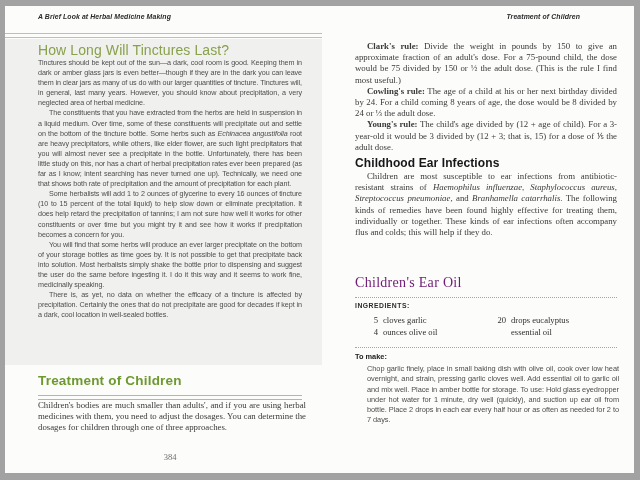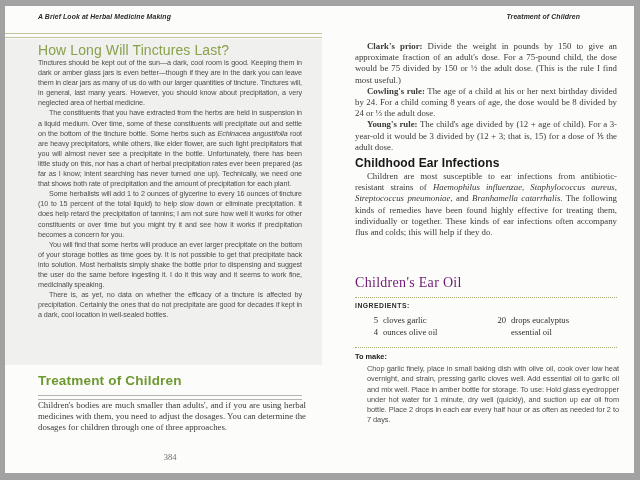--- a/index.html
+++ b/index.html
@@ -100,21 +100,21 @@
   <div class="abs gray-double-rule" style="left:38px; top:395px; width:264px;"></div>
   <div class="abs serif-body" style="left:38px; top:400px; width:268px;">
     <p>Children's bodies are much smaller than adults', and if you are using herbal medicines with them, you need to adjust the dosages. You can determine the dosages for children through one of three approaches.</p>
   </div>
 
   <div class="abs pagenum" style="left:38px; top:452px;">384</div>
 
   <div class="abs run-head run-head-right" style="left:355px; top:13px;">Treatment of Children</div>
 
   <div class="abs serif-body" style="left:355px; top:41px; width:262px;">
-    <p class="ind"><span class="rule-label">Clark's prior:</span><span> Divide the weight in pounds by 150 to give an approximate fraction of an adult's dose. For a 75-pound child, the dose would be 75 divided by 150 or ½ the adult dose. (This is the rule I find most useful.)</span></p>
+    <p class="ind"><span class="rule-label">Clark's rule:</span><span> Divide the weight in pounds by 150 to give an approximate fraction of an adult's dose. For a 75-pound child, the dose would be 75 divided by 150 or ½ the adult dose. (This is the rule I find most useful.)</span></p>
     <p class="ind"><span class="rule-label">Cowling's rule:</span><span> The age of a child at his or her next birthday divided by 24. For a child coming 8 years of age, the dose would be 8 divided by 24 or ⅓ the adult dose.</span></p>
     <p class="ind"><span class="rule-label">Young's rule:</span><span> The child's age divided by (12 + age of child). For a 3-year-old it would be 3 divided by (12 + 3; that is, 15) for a dose of ⅕ the adult dose.</span></p>
   </div>
 
   <div class="abs ear-title" style="left:355px; top:156px;">Childhood Ear Infections</div>
 
   <div class="abs serif-body" style="left:355px; top:171px; width:262px;">
     <p class="ind"><span>Children are most susceptible to ear infections from antibiotic-resistant strains of </span><span class="it">Haemophilus influenzae</span><span>, </span><span class="it">Staphylococcus aureus</span><span>, </span><span class="it">Streptococcus pneumoniae</span><span>, and </span><span class="it">Branhamella catarrhalis</span><span>. The following kinds of remedies have been found highly effective for treating them, individually or together. These kinds of ear infections often accompany flus and colds; this will help if they do.</span></p>
   </div>
 

